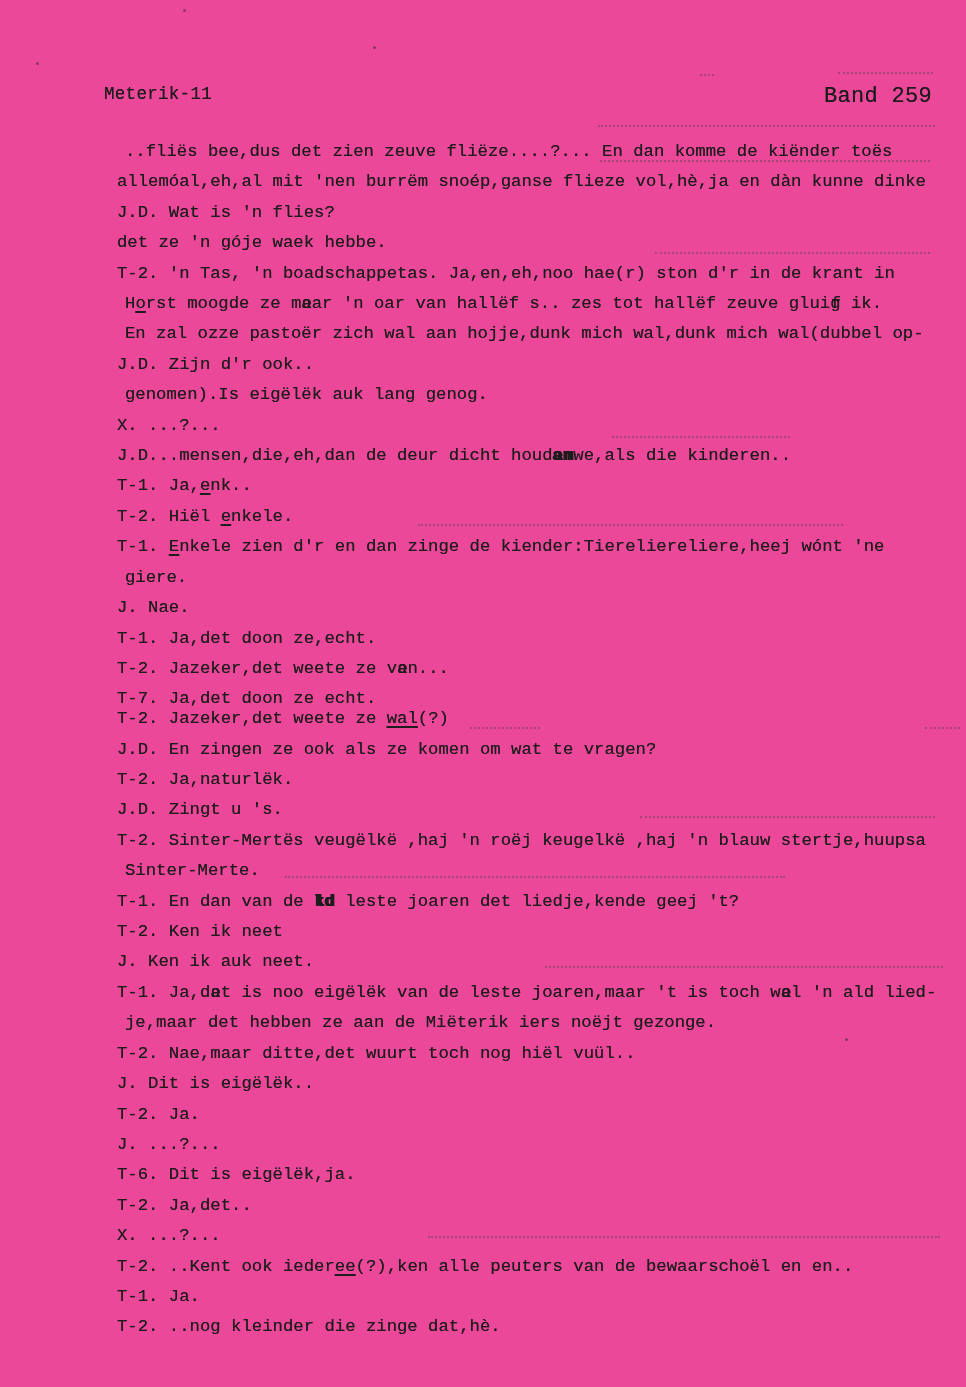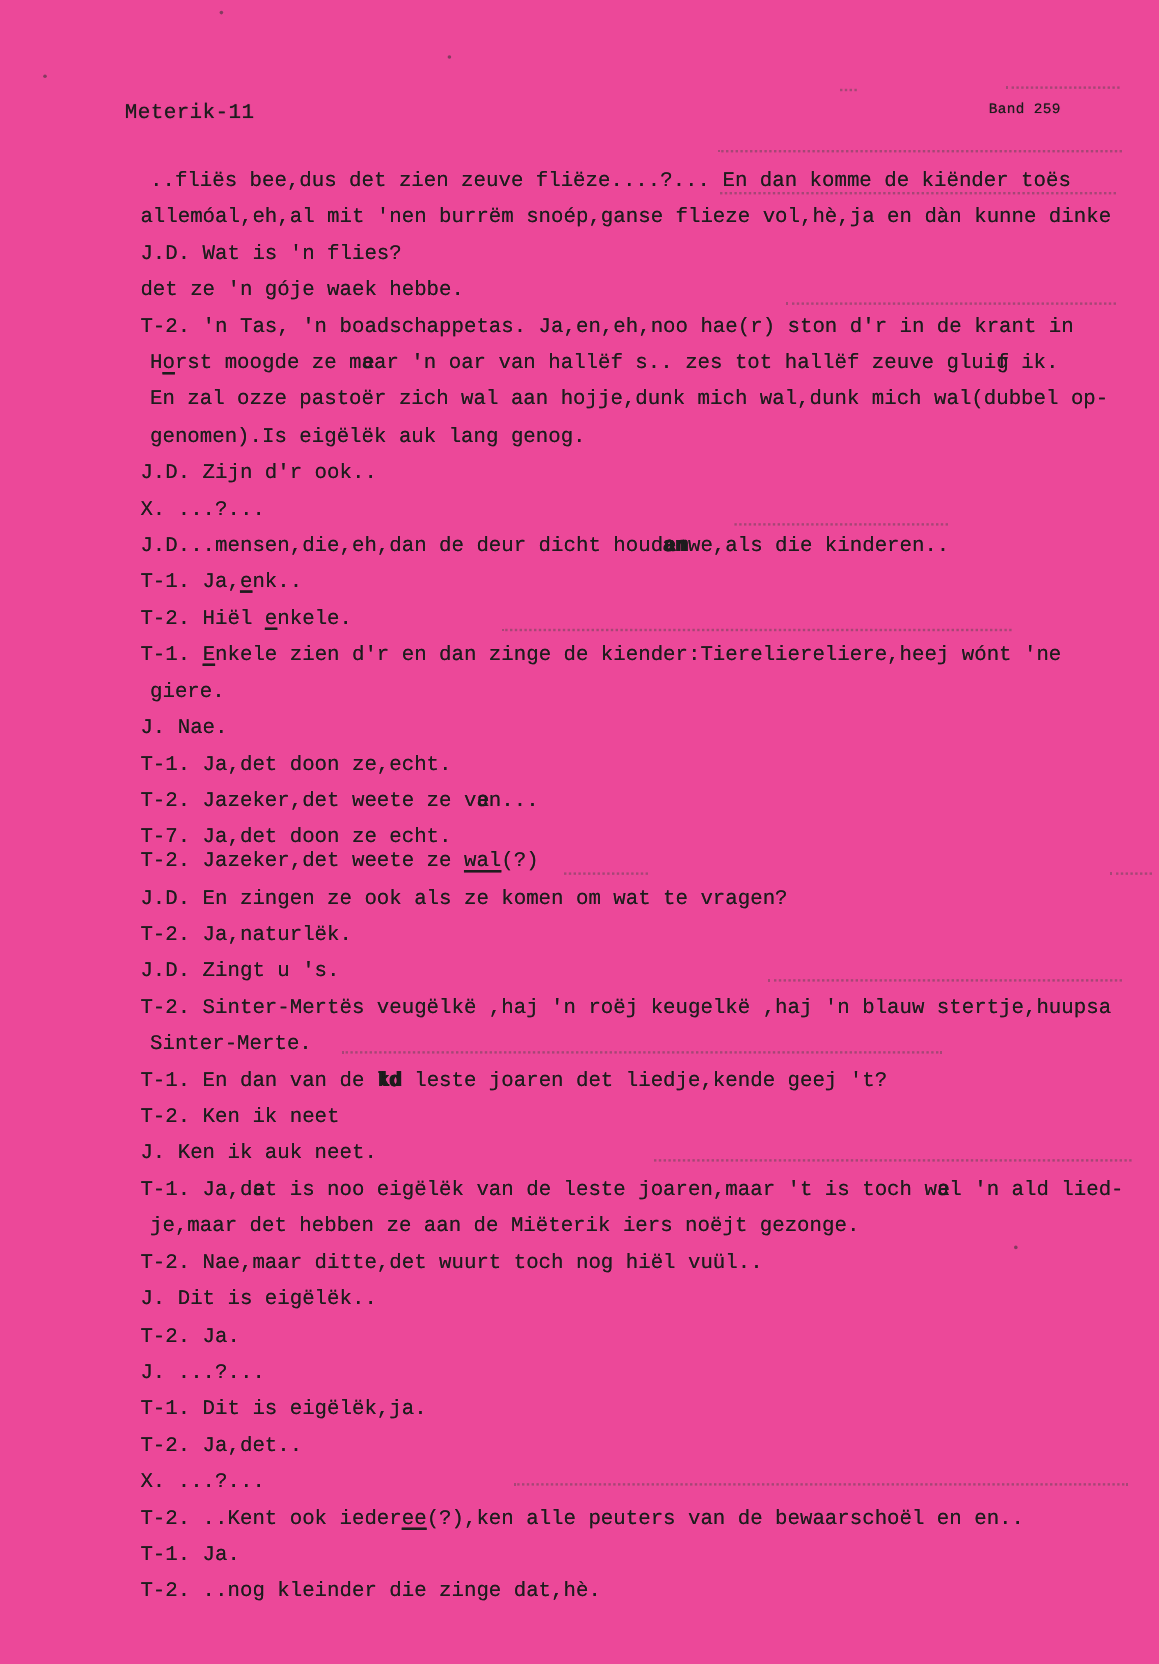--- a/index.html
+++ b/index.html
@@ -12,21 +12,21 @@
     font-family:"Liberation Mono","DejaVu Sans Mono",monospace;
     color:#1d1d1d;
   }
   .header-left {
     position:absolute; left:104px; top:84px;
     font-size:17.5px; letter-spacing:0.3px;
     text-shadow:0 0 0.6px rgba(20,20,20,.8);
   }
   .header-right {
     position:absolute; left:824px; top:84px;
-    font-size:12px; letter-spacing:0.3px;
+    font-size:22px; letter-spacing:0.3px;
     text-shadow:0 0 0.6px rgba(20,20,20,.8);
     text-align:right;
   }
   .body {
     position:absolute; left:117px; top:137px; right:16px;
   }
   .line {
     white-space:pre;
     font-size:17.3px;
     line-height:30.4px;
@@ -65,22 +65,22 @@
   <span class="header-right">Band 259</span>
 
   <div class="body" id="transcript">
       <div class="line cont"><span>..fliës bee,dus det zien zeuve fliëze....?... En dan komme de kiënder toës</span></div>
       <div class="line"><span>allemóal,eh,al mit 'nen burrëm snoép,ganse flieze vol,hè,ja en dàn kunne dinke</span></div>
       <div class="line"><span>J.D. Wat is 'n flies?</span></div>
       <div class="line"><span>det ze 'n góje waek hebbe.</span></div>
       <div class="line"><span>T-2. 'n Tas, 'n boadschappetas. Ja,en,eh,noo hae(r) ston d'r in de krant in</span></div>
       <div class="line cont"><span>H</span><span class="u">o</span><span>rst moogde ze m</span><span class="stack"><span>a</span><span class="over">e</span></span><span>ar 'n oar van hallëf s.. zes tot hallëf zeuve glui</span><span class="stack"><span>g</span><span class="over">f</span></span><span> ik.</span></div>
       <div class="line cont"><span>En zal ozze pastoër zich wal aan hojje,dunk mich wal,dunk mich wal(dubbel op-</span></div>
+      <div class="line"><span>J.D. Zijn d'r ook..</span></div>
       <div class="line cont"><span>genomen).Is eigëlëk auk lang genog.</span></div>
-      <div class="line"><span>J.D. Zijn d'r ook..</span></div>
       <div class="line"><span>X. ...?...</span></div>
       <div class="line"><span>J.D...mensen,die,eh,dan de deur dicht houd</span><span class="stack ot"><span>an</span><span class="over">em</span></span><span>we,als die kinderen..</span></div>
       <div class="line"><span>T-1. Ja,</span><span class="u">e</span><span>nk..</span></div>
       <div class="line"><span>T-2. Hiël </span><span class="u">e</span><span>nkele.</span></div>
       <div class="line"><span>T-1. </span><span class="u">E</span><span>nkele zien d'r en dan zinge de kiender:Tiereliereliere,heej wónt 'ne</span></div>
       <div class="line cont"><span>giere.</span></div>
       <div class="line"><span>J. Nae.</span></div>
       <div class="line"><span>T-1. Ja,det doon ze,echt.</span></div>
       <div class="line"><span>T-2. Jazeker,det weete ze v</span><span class="stack"><span>a</span><span class="over">e</span></span><span>n...</span></div>
       <div class="line"><span>T-7. Ja,det doon ze echt.</span></div>
@@ -92,21 +92,21 @@
       <div class="line cont"><span>Sinter-Merte.</span></div>
       <div class="line"><span>T-1. En dan van de </span><span class="stack ot"><span>ld</span><span class="over">kd</span></span><span> leste joaren det liedje,kende geej 't?</span></div>
       <div class="line"><span>T-2. Ken ik neet</span></div>
       <div class="line"><span>J. Ken ik auk neet.</span></div>
       <div class="line"><span>T-1. Ja,d</span><span class="stack"><span>a</span><span class="over">e</span></span><span>t is noo eigëlëk van de leste joaren,maar 't is toch w</span><span class="stack"><span>a</span><span class="over">e</span></span><span>l 'n ald lied-</span></div>
       <div class="line cont"><span>je,maar det hebben ze aan de Miëterik iers noëjt gezonge.</span></div>
       <div class="line"><span>T-2. Nae,maar ditte,det wuurt toch nog hiël vuül..</span></div>
       <div class="line"><span>J. Dit is eigëlëk..</span></div>
       <div class="line"><span>T-2. Ja.</span></div>
       <div class="line"><span>J. ...?...</span></div>
-      <div class="line"><span>T-1. Dit is eigëlëk,ja.</span></div>
+      <div class="line"><span>T-6. Dit is eigëlëk,ja.</span></div>
       <div class="line"><span>T-2. Ja,det..</span></div>
       <div class="line"><span>X. ...?...</span></div>
       <div class="line"><span>T-2. ..Kent ook ieder</span><span class="u">ee</span><span>(?),ken alle peuters van de bewaarschoël en en..</span></div>
       <div class="line"><span>T-1. Ja.</span></div>
       <div class="line"><span>T-2. ..nog kleinder die zinge dat,hè.</span></div>
     </div>
 
   <div id="artifacts">
       <div class="dotrow" style="left: 838px; top: 72px; width: 95px;"></div>
       <div class="dotrow" style="left: 700px; top: 74px; width: 14px;"></div>

